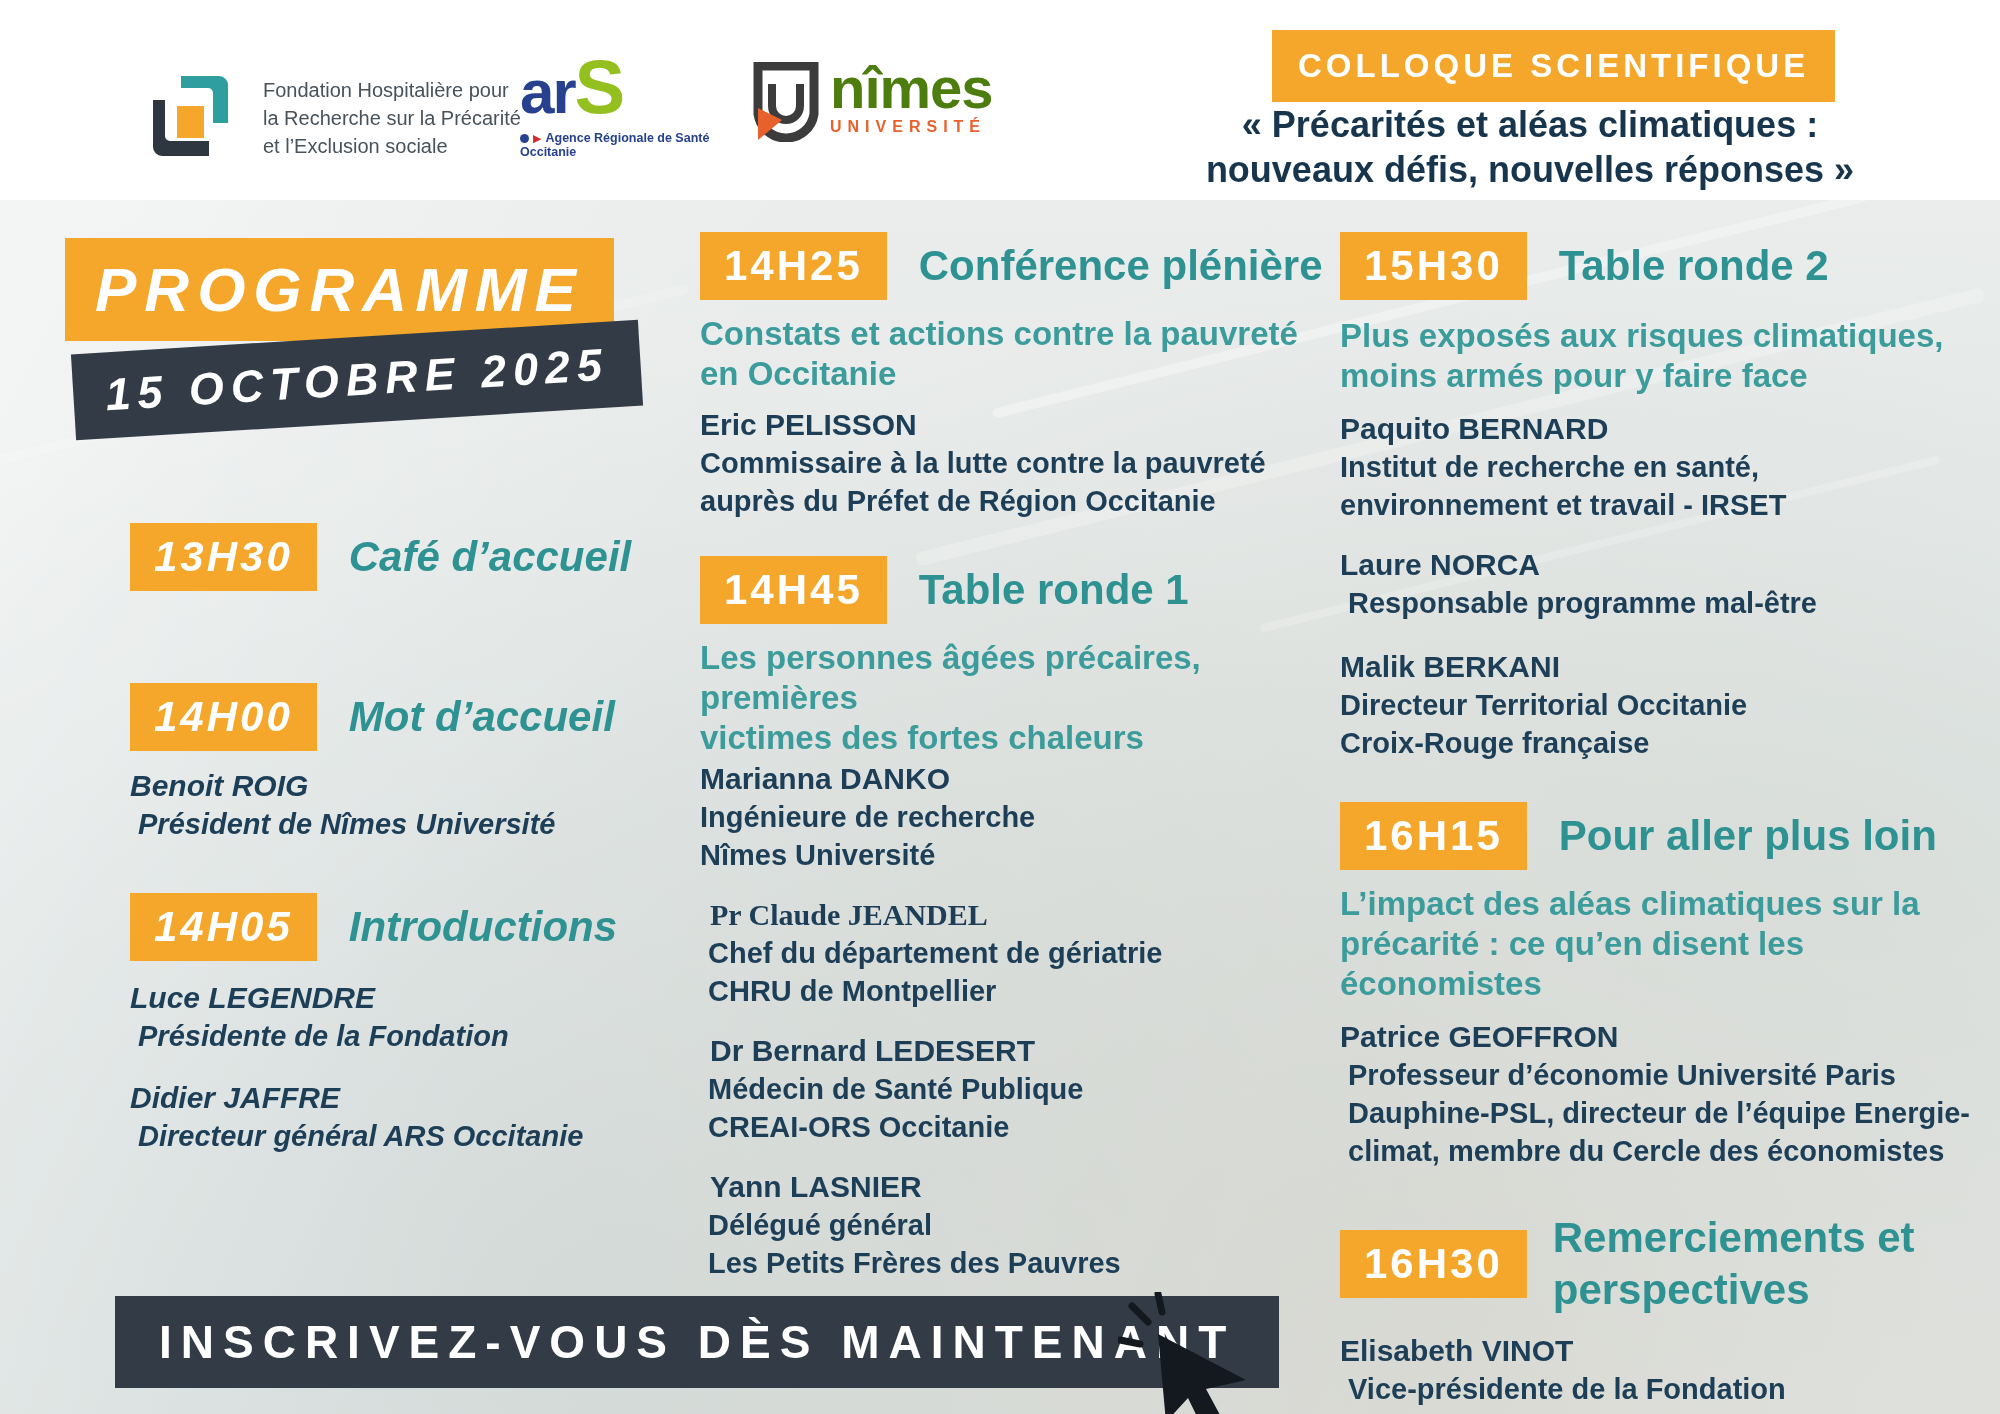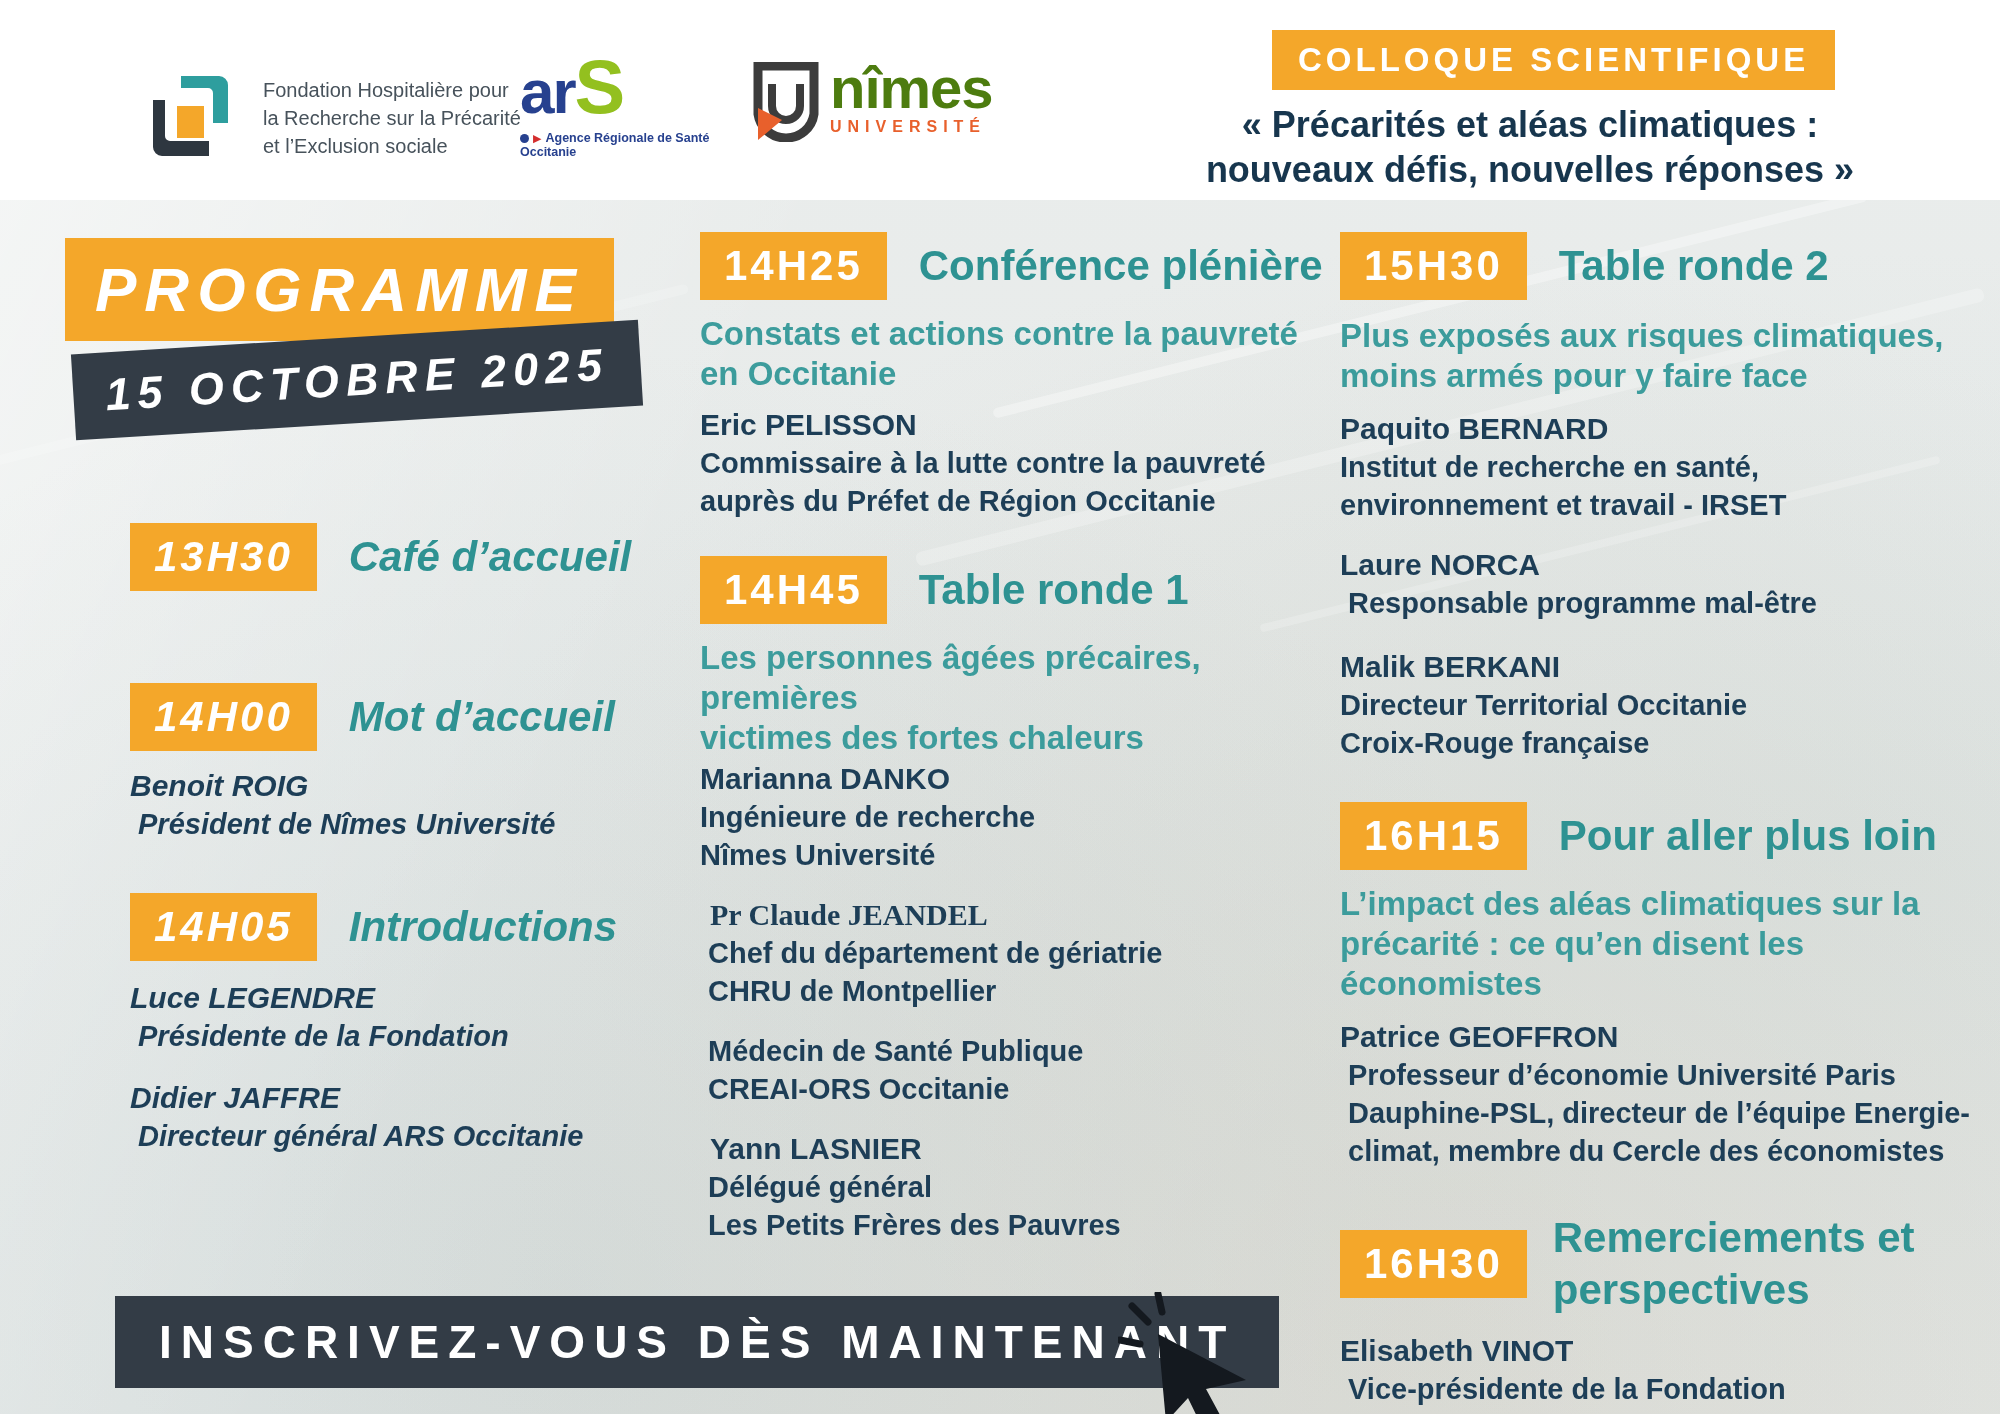--- a/index.html
+++ b/index.html
@@ -28,21 +28,21 @@
   .ars-ar{color:#27418f;font-size:62px;letter-spacing:-2px;}
   .ars-s{color:#93c01f;font-size:76px;}
   .ars-caption{color:#27418f;font-size:12.5px;font-weight:700;margin-top:-6px;display:flex;align-items:center;gap:4px;}
   .ars-region{color:#27418f;font-size:12.5px;font-weight:700;}
   .dot-blue{width:9px;height:9px;border-radius:50%;background:#27418f;display:inline-block;}
   .dot-red{color:#d42e2e;font-size:11px;line-height:11px;}
   .nimes{position:absolute;left:752px;top:62px;display:flex;align-items:flex-start;gap:10px;}
   .nimes-name{color:#4d7c0f;font-size:58px;font-weight:800;line-height:52px;letter-spacing:-1px;}
   .nimes-sub{color:#e8602c;font-size:16px;font-weight:700;letter-spacing:6px;margin-top:4px;}
   .colloque{position:absolute;left:1272px;top:30px;background:#f4a72a;color:#fff;
-    font-size:33px;font-weight:800;letter-spacing:4px;padding:11px 26px;}
+    font-size:33px;font-weight:800;letter-spacing:4px;padding:17px 26px;}
   .header-title{position:absolute;left:1130px;top:102px;width:800px;text-align:center;
     color:#17364e;font-size:36px;font-weight:800;line-height:45px;}
 
   
   .chip{background:#f4a72a;color:#ffffff;font-weight:800;font-size:42px;letter-spacing:3px;
     padding:10px 24px;display:inline-block;white-space:nowrap;}
   .session-row{display:flex;align-items:center;gap:32px;}
   .session-title{color:#2e9292;font-size:42px;font-weight:800;white-space:nowrap;}
   .desc{color:#3c9c9c;font-size:33px;font-weight:700;line-height:40px;}
   .name{color:#1d3e57;font-size:30px;font-weight:800;line-height:38px;}
@@ -185,20 +185,21 @@
       <div class="name">Marianna DANKO</div>
       <div class="role" style="padding-left:0;">Ingénieure de recherche</div>
       <div class="role" style="padding-left:0;">Nîmes Université</div>
     </div>
     <div style="margin-top:22px;">
       <div class="name" style="padding-left:10px;font-family:Liberation Serif, serif;">Pr Claude JEANDEL</div>
       <div class="role">Chef du département de gériatrie</div>
       <div class="role">CHRU de Montpellier</div>
     </div>
     <div style="margin-top:22px;">
+      <div class="name" style="padding-left:10px;">Dr Bernard LEDESERT</div>
       <div class="role">Médecin de Santé Publique</div>
       <div class="role">CREAI-ORS Occitanie</div>
     </div>
     <div style="margin-top:22px;">
       <div class="name" style="padding-left:10px;">Yann LASNIER</div>
       <div class="role">Délégué général</div>
       <div class="role">Les Petits Frères des Pauvres</div>
     </div>
   </div>
 

